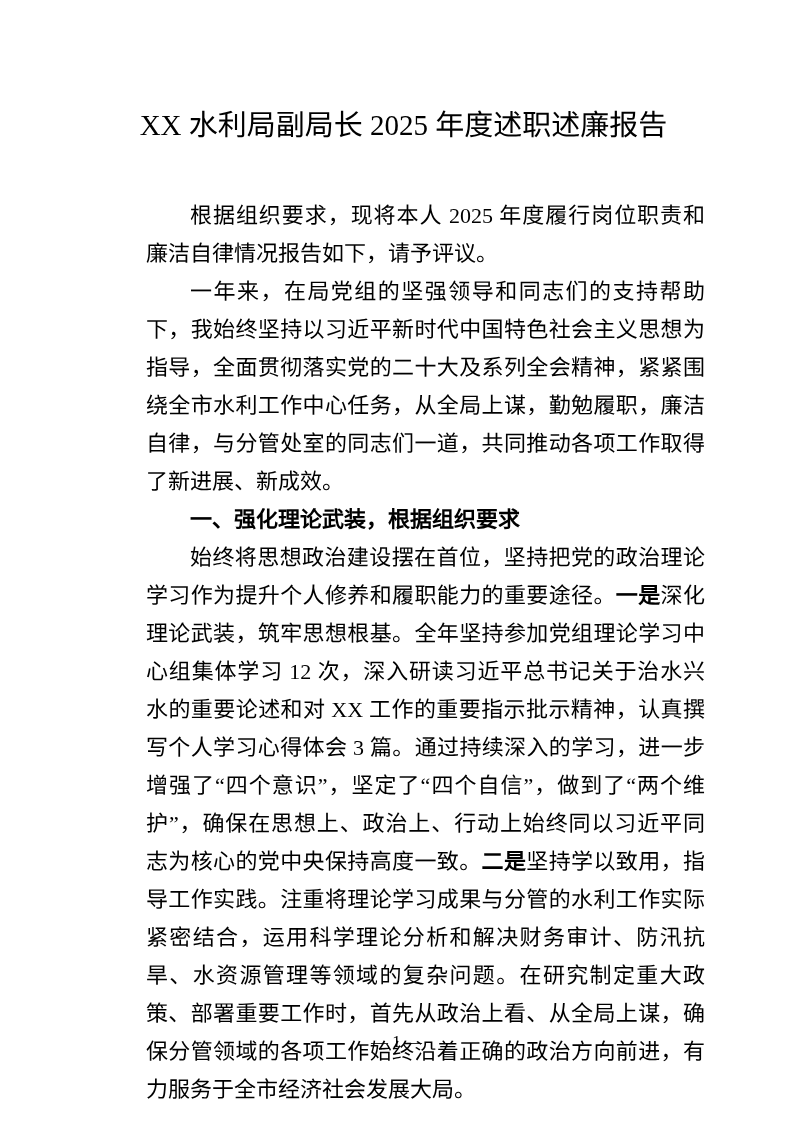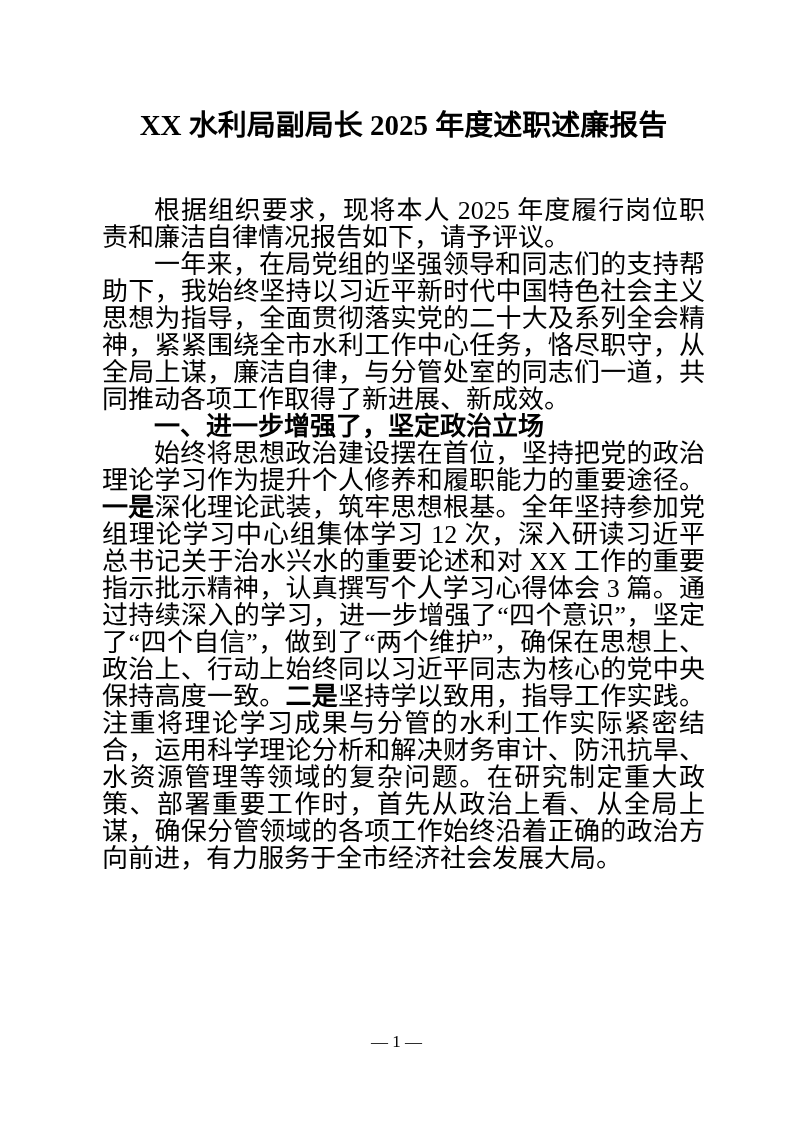--- a/index.html
+++ b/index.html
@@ -13,32 +13,33 @@
     height: 1122px;
     background: #ffffff;
     color: #000000;
     box-sizing: border-box;
     padding: 104px 88px 0 102px;
     overflow: hidden;
   }
   .doc-title {
     margin: 0;
     font-family: "Liberation Serif", "DejaVu Serif", serif;
-    font-weight: bold;
+    font-weight: normal;
     font-size: 29px;
     line-height: 42px;
     text-align: center;
     white-space: nowrap;
   }
   .doc-body {
     margin-top: 51px;
     font-family: "Liberation Serif", "DejaVu Serif", serif;
-    font-size: 26px;
-    line-height: 27px;
+    font-size: 22px;
+    line-height: 38px;
     text-align: justify;
+    margin-left: 44px;
   }
   .doc-body p {
     margin: 0;
     text-indent: 2em;
   }
   .section-heading {
     font-weight: bold;
     font-family: "Liberation Sans", "DejaVu Sans", sans-serif;
   }
   .run-bold {
@@ -61,23 +62,23 @@
 <body>
 
 <div class="page">
 
   <h1 class="doc-title">XX 水利局副局长 2025 年度述职述廉报告</h1>
 
   <div class="doc-body">
 
     <p>根据组织要求，现将本人 2025 年度履行岗位职责和廉洁自律情况报告如下，请予评议。</p>
 
-    <p>一年来，在局党组的坚强领导和同志们的支持帮助下，我始终坚持以习近平新时代中国特色社会主义思想为指导，全面贯彻落实党的二十大及系列全会精神，紧紧围绕全市水利工作中心任务，恪尽职守，从全局上谋，廉洁自律，与分管处室的同志们一道，共同推动各项工作取得了新进展、新成效。</p>
+    <p>一年来，在局党组的坚强领导和同志们的支持帮助下，我始终坚持以习近平新时代中国特色社会主义思想为指导，全面贯彻落实党的二十大及系列全会精神，紧紧围绕全市水利工作中心任务，从全局上谋，勤勉履职，廉洁自律，与分管处室的同志们一道，共同推动各项工作取得了新进展、新成效。</p>
 
-    <p class="section-heading">一、进一步增强了，坚定政治立场</p>
+    <p class="section-heading">一、强化理论武装，根据组织要求</p>
 
     <p><span>始终将思想政治建设摆在首位，坚持把党的政治理论学习作为提升个人修养和履职能力的重要途径。</span><span class="run-bold">一是</span><span>深化理论武装，筑牢思想根基。全年坚持参加党组理论学习中心组集体学习 12 次，深入研读习近平总书记关于治水兴水的重要论述和对 XX 工作的重要指示批示精神，认真撰写个人学习心得体会 3 篇。通过持续深入的学习，进一步增强了“四个意识”，坚定了“四个自信”，做到了“两个维护”，确保在思想上、政治上、行动上始终同以习近平同志为核心的党中央保持高度一致。</span><span class="run-bold">二是</span><span>坚持学以致用，指导工作实践。注重将理论学习成果与分管的水利工作实际紧密结合，运用科学理论分析和解决财务审计、防汛抗旱、水资源管理等领域的复杂问题。在研究制定重大政策、部署重要工作时，首先从政治上看、从全局上谋，确保分管领域的各项工作始终沿着正确的政治方向前进，有力服务于全市经济社会发展大局。</span></p>
 
   </div>
 
   <div class="page-number">— 1 —</div>
 
 </div>
 
 </body></html>

